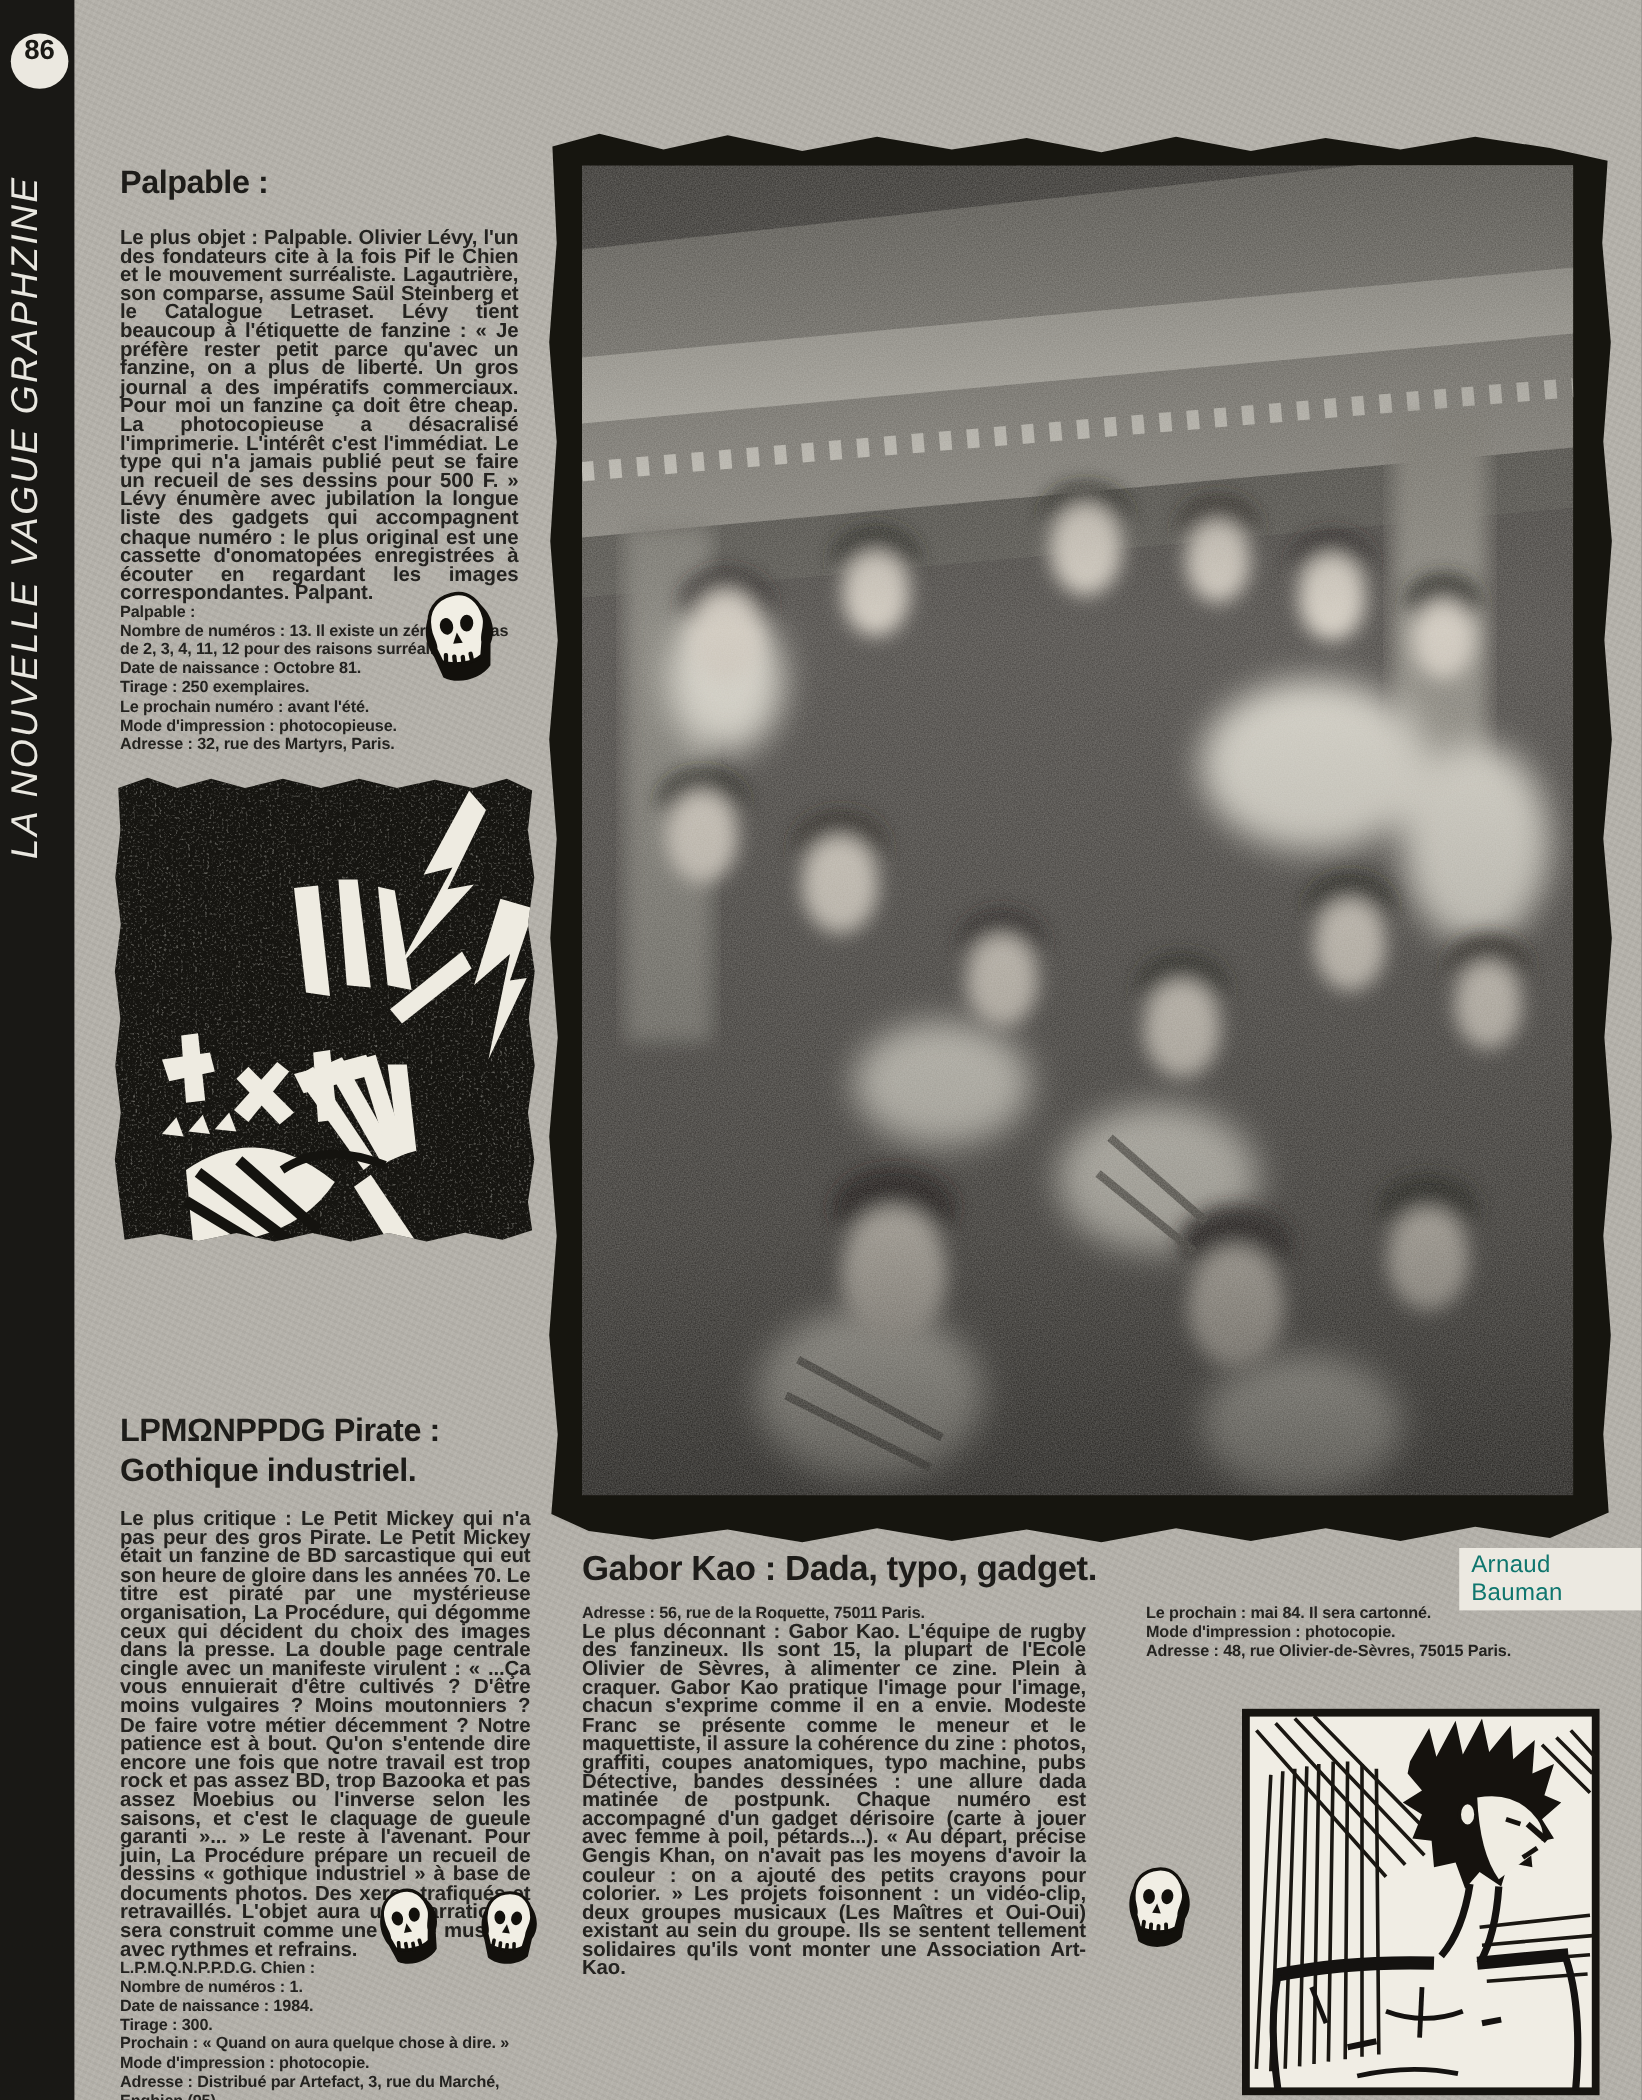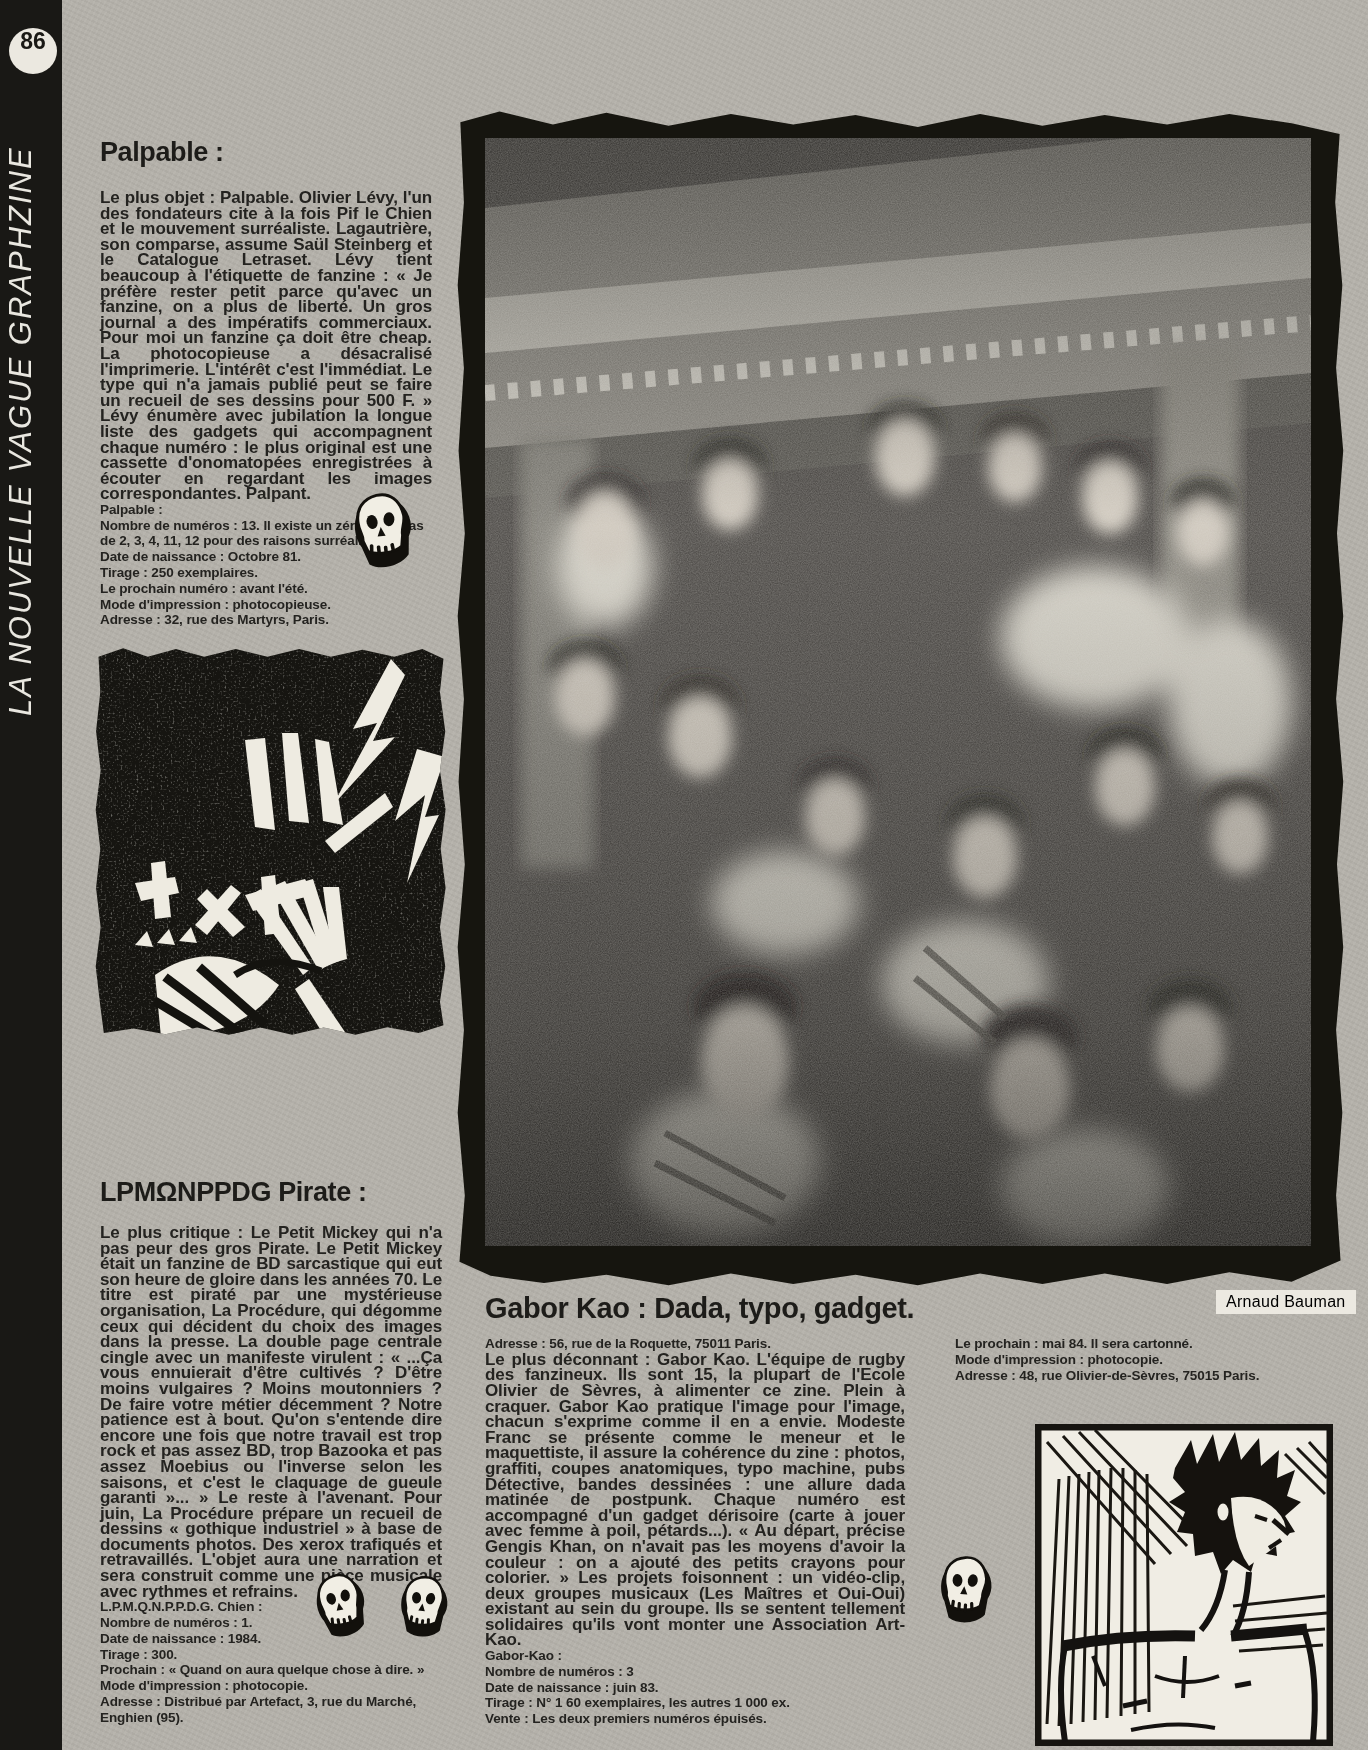--- a/index.html
+++ b/index.html
@@ -24,22 +24,22 @@
   #a1-body{margin-top:21px;}
   #art2{left:100px;top:1176px;width:342px;}
   #a2-body{margin-top:16px;}
   #a3-title{left:485px;top:1292px;font-size:29px;line-height:33px;font-weight:700;letter-spacing:-0.4px;color:#1d1c19;}
   #a3-left{left:485px;top:1336px;width:420px;}
   #a3-right{left:955px;top:1336px;width:392px;}
   
   #photo-frame{left:455px;top:108px;width:890px;height:1182px;background:#16150f;
     clip-path:polygon(0.6% 1.2%,5% 0.3%,11% 1.4%,17% 0.4%,24% 1.5%,31% 0.5%,38% 1.4%,45% 0.6%,52% 1.6%,59% 0.5%,66% 1.5%,73% 0.6%,80% 1.4%,87% 0.5%,94% 1.3%,99.4% 2.2%,98.9% 8%,99.7% 15%,99% 22%,99.8% 29%,99.1% 36%,99.8% 43%,99% 50%,99.8% 57%,99.1% 64%,99.8% 71%,99% 78%,99.7% 85%,99% 92%,99.5% 97.5%,94% 99.3%,87% 98.5%,80% 99.5%,73% 98.6%,66% 99.5%,59% 98.6%,52% 99.6%,45% 98.7%,38% 99.5%,31% 98.6%,24% 99.6%,17% 98.7%,10% 99.4%,4% 98.8%,0.5% 97.6%,1.1% 92%,0.3% 85%,1% 78%,0.3% 71%,1.1% 64%,0.4% 57%,1% 50%,0.3% 43%,1.1% 36%,0.4% 29%,1% 22%,0.3% 15%,1% 8%);}
   #photo-inner{left:30px;top:30px;width:826px;height:1108px;}
-  #photo-caption{left:1216px;top:1290px;background:#ece9e1;color:#000000;
-    padding:3px 10px;font-size:16px;font-weight:400;letter-spacing:0.3px;}
+  #photo-caption{left:1216px;top:1290px;background:#ece9e1;color:#0f766e;
+    padding:3px 10px;font-size:20px;font-weight:400;letter-spacing:0.3px;}
   
   #gfx1{left:95px;top:645px;width:352px;height:392px;
     clip-path:polygon(1% 3%,8% 0.8%,15% 3%,23% 1%,31% 3%,40% 1%,49% 3%,58% 1%,67% 3%,76% 1.2%,85% 3%,93% 1%,99% 3.5%,98% 12%,99.5% 22%,98% 32%,99.6% 42%,98.2% 52%,99.6% 62%,98% 72%,99.5% 82%,98% 91%,99% 97%,92% 99%,83% 97.5%,74% 99.4%,65% 97.6%,56% 99.4%,47% 97.6%,38% 99.4%,29% 97.6%,20% 99.3%,11% 97.8%,2.5% 99%,1.5% 92%,0.2% 82%,1.6% 72%,0.3% 62%,1.5% 52%,0.2% 42%,1.6% 32%,0.3% 22%,1.5% 12%);}
   
   #gfx2{left:1035px;top:1424px;width:298px;height:322px;}
   .skull{pointer-events:none;}
   #skull-1{left:350px;top:490px;width:64px;height:80px;transform:rotate(-6deg);}
   #skull-2a{left:308px;top:1572px;width:64px;height:66px;transform:rotate(-10deg);}
   #skull-2b{left:392px;top:1574px;width:62px;height:64px;transform:rotate(7deg);}
   #skull-3{left:936px;top:1554px;width:58px;height:70px;transform:rotate(4deg);}
@@ -128,20 +128,21 @@
         <path d="M70,332 L150,392"></path>
         <path d="M104,322 L170,380"></path>
         <path d="M60,356 L120,392"></path>
         <path d="M140,330 Q176,306 226,326" stroke-width="7"></path>
       </g>
     </svg>
   </div>
 
   <div class="abs" id="art2">
     <div class="h1">LPMΩNPPDG Pirate :</div>
+    <div class="h1">Gothique industriel.</div>
     <div class="bodytxt" id="a2-body">Le plus critique : Le Petit Mickey qui n'a pas peur des gros Pirate. Le Petit Mickey était un fanzine de BD sarcastique qui eut son heure de gloire dans les années 70. Le titre est piraté par une mystérieuse organisation, La Procédure, qui dégomme ceux qui décident du choix des images dans la presse. La double page centrale cingle avec un manifeste virulent : « ...Ça vous ennuierait d'être cultivés ? D'être moins vulgaires ? Moins moutonniers ? De faire votre métier décemment ? Notre patience est à bout. Qu'on s'entende dire encore une fois que notre travail est trop rock et pas assez BD, trop Bazooka et pas assez Moebius ou l'inverse selon les saisons, et c'est le claquage de gueule garanti »... » Le reste à l'avenant. Pour juin, La Procédure prépare un recueil de dessins « gothique industriel » à base de documents photos. Des xerox trafiqués et retravaillés. L'objet aura une narration et sera construit comme une pièce musicale avec rythmes et refrains.</div>
     <div class="facts">
       <div>L.P.M.Q.N.P.P.D.G. Chien :</div>
       <div>Nombre de numéros : 1.</div>
       <div>Date de naissance : 1984.</div>
       <div>Tirage : 300.</div>
       <div>Prochain : « Quand on aura quelque chose à dire. »</div>
       <div>Mode d'impression : photocopie.</div>
       <div>Adresse : Distribué par Artefact, 3, rue du Marché, Enghien (95).</div>
     </div>
@@ -233,27 +234,20 @@
         <rect width="826" height="1108" filter="url(#grain)"></rect>
       </svg>
     </div>
   </div>
   <div class="abs" id="photo-caption">Arnaud Bauman</div>
 
   <div class="abs" id="a3-title">Gabor Kao : Dada, typo, gadget.</div>
   <div class="abs" id="a3-left">
     <div class="facts">Adresse : 56, rue de la Roquette, 75011 Paris.</div>
     <div class="bodytxt">Le plus déconnant : Gabor Kao. L'équipe de rugby des fanzineux. Ils sont 15, la plupart de l'Ecole Olivier de Sèvres, à alimenter ce zine. Plein à craquer. Gabor Kao pratique l'image pour l'image, chacun s'exprime comme il en a envie. Modeste Franc se présente comme le meneur et le maquettiste, il assure la cohérence du zine : photos, graffiti, coupes anatomiques, typo machine, pubs Détective, bandes dessinées : une allure dada matinée de postpunk. Chaque numéro est accompagné d'un gadget dérisoire (carte à jouer avec femme à poil, pétards...). « Au départ, précise Gengis Khan, on n'avait pas les moyens d'avoir la couleur : on a ajouté des petits crayons pour colorier. » Les projets foisonnent : un vidéo-clip, deux groupes musicaux (Les Maîtres et Oui-Oui) existant au sein du groupe. Ils se sentent tellement solidaires qu'ils vont monter une Association Art-Kao.</div>
-    <div class="facts">
-      <div>Gabor-Kao :</div>
-      <div>Nombre de numéros : 3</div>
-      <div>Date de naissance : juin 83.</div>
-      <div>Tirage : N° 1 60 exemplaires, les autres 1 000 ex.</div>
-      <div>Vente : Les deux premiers numéros épuisés.</div>
-    </div>
   </div>
   <div class="abs facts" id="a3-right">
     <div>Le prochain : mai 84. Il sera cartonné.</div>
     <div>Mode d'impression : photocopie.</div>
     <div>Adresse : 48, rue Olivier-de-Sèvres, 75015 Paris.</div>
   </div>
 
   <svg class="abs skull" id="skull-3" viewBox="0 0 64 78">
       <use href="#skull-sym"></use>
     </svg>

